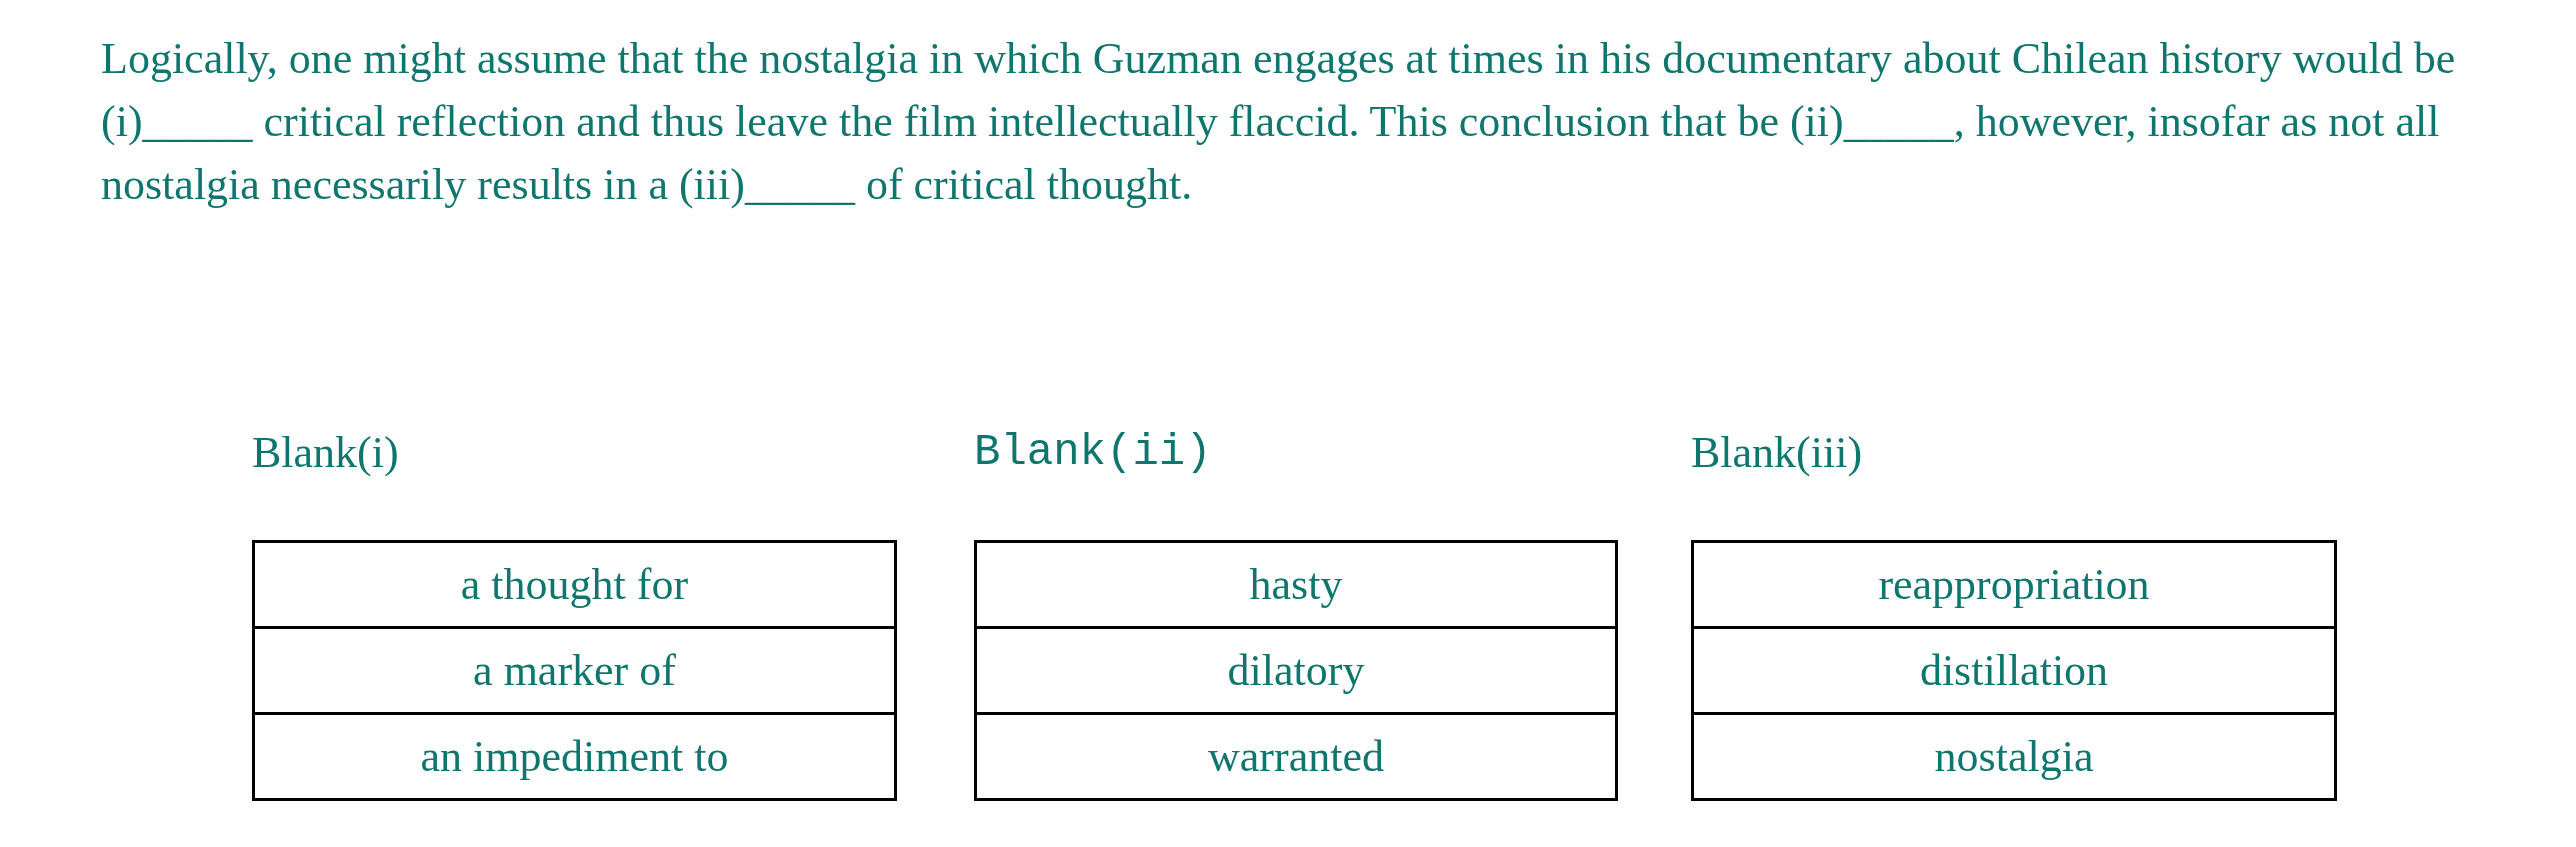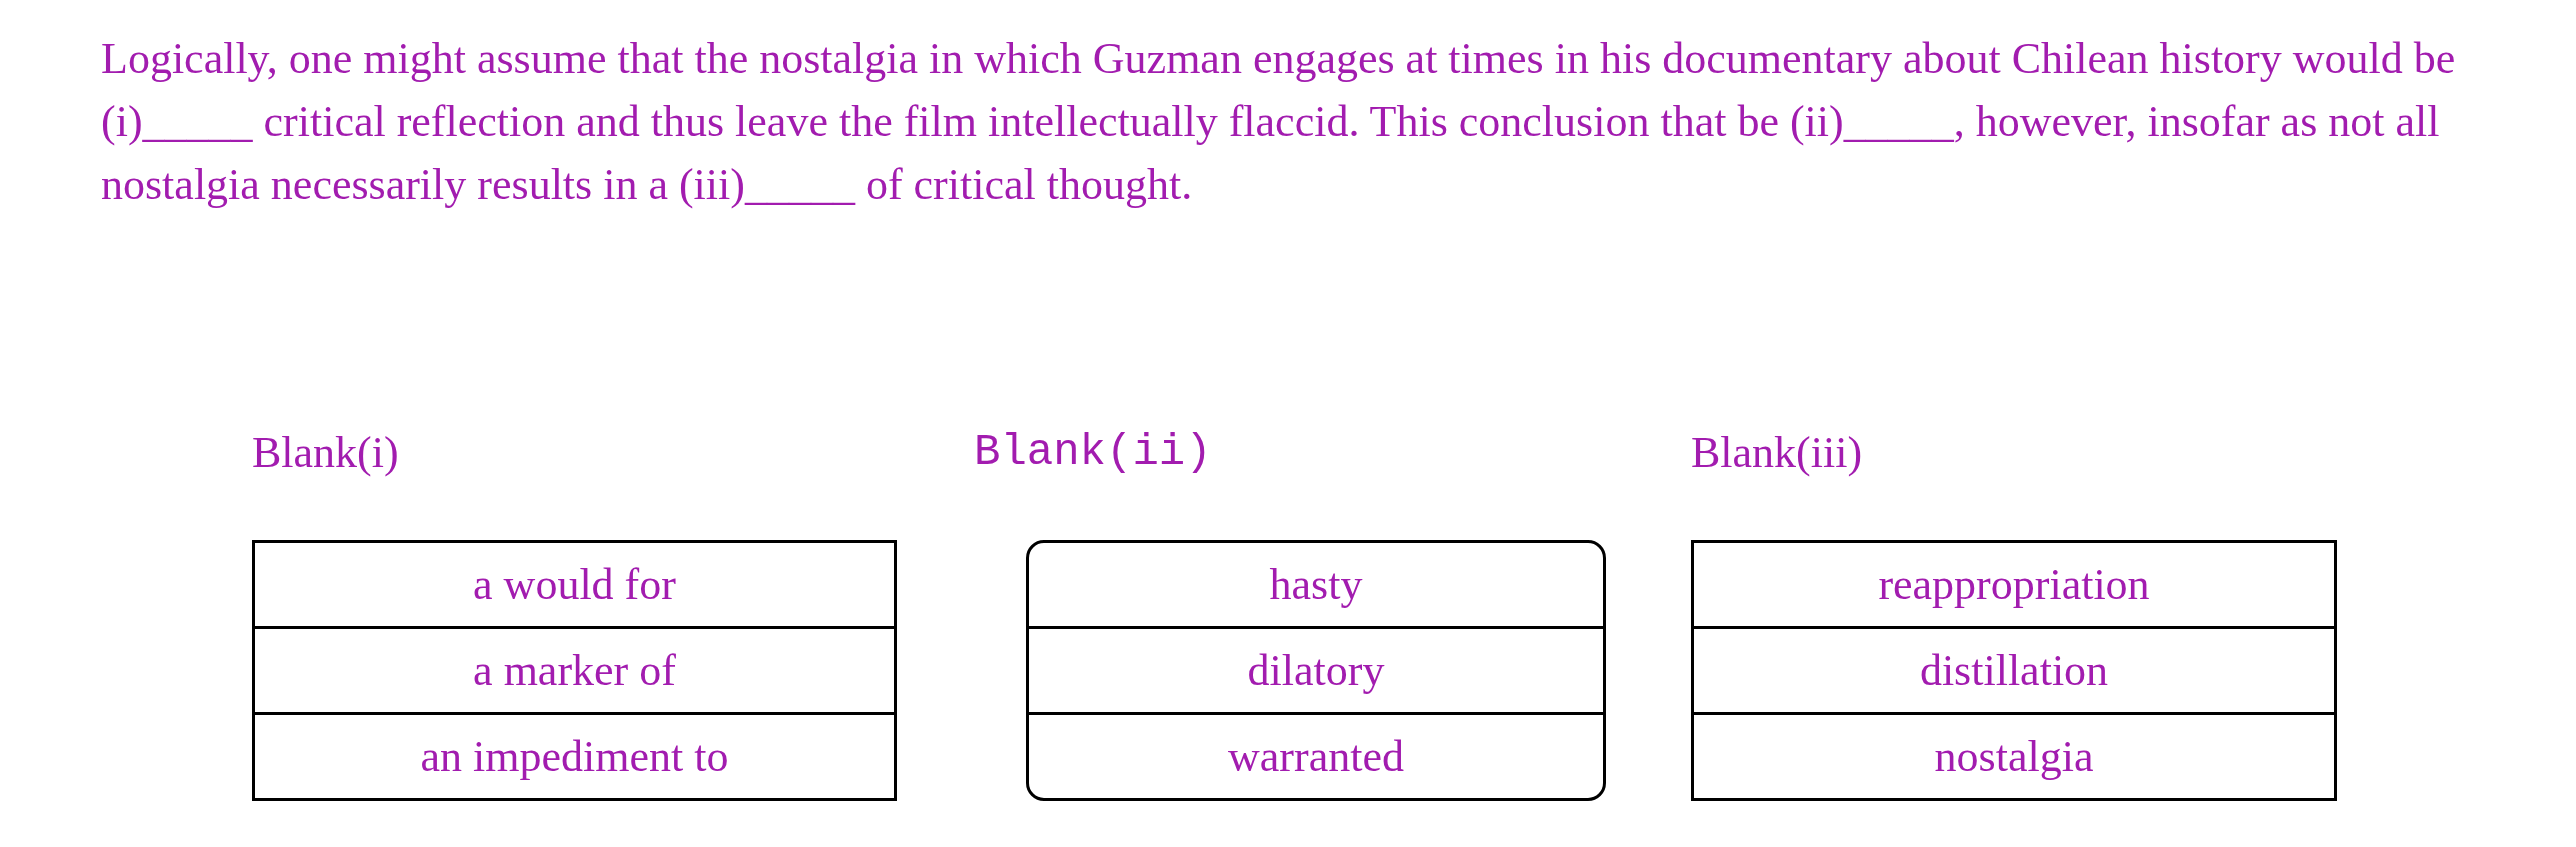--- a/index.html
+++ b/index.html
@@ -6,21 +6,21 @@
     margin: 0;
     padding: 0;
     background: #ffffff;
   }
   .page {
     position: relative;
     width: 2576px;
     height: 848px;
     background: #ffffff;
     font-family: "Liberation Serif", serif;
-    color: #a21caf;
+    color: #0f766e;
     overflow: hidden;
   }
   .passage {
     position: absolute;
     left: 101px;
     top: 26.5px;
     width: 2424px;
     font-size: 44px;
     line-height: 63px;
   }
@@ -40,21 +40,21 @@
   .col-header-3 { left: 1691px; width: 646px; }
   .options-table {
     position: absolute;
     top: 540px;
     height: 261px;
     box-sizing: border-box;
     border: 3.3px solid #000000;
     background: #ffffff;
   }
   .options-table-1 { left: 252px;  width: 645px; }
-  .options-table-2 { left: 1026px; width: 580px; border-radius: 18px; }
+  .options-table-2 { left: 974px; width: 644px; }
   .options-table-3 { left: 1691px; width: 646px; }
   .option-cell {
     height: 83px;
     border-bottom: 3.3px solid #000000;
     display: flex;
     align-items: center;
     justify-content: center;
     font-size: 44px;
     cursor: pointer;
   }
@@ -71,21 +71,21 @@
     <div class="line">Logically, one might assume that the nostalgia in which Guzman engages at times in his documentary about Chilean history would be</div>
     <div class="line">(i)_____ critical reflection and thus leave the film intellectually flaccid. This conclusion that be (ii)_____, however, insofar as not all</div>
     <div class="line">nostalgia necessarily results in a (iii)_____ of critical thought.</div>
   </div>
 
   <div class="col-header col-header-1">Blank(i)</div>
   <div class="col-header col-header-2">Blank(ii)</div>
   <div class="col-header col-header-3">Blank(iii)</div>
 
   <div class="options-table options-table-1">
-    <div class="option-cell">a would for</div>
+    <div class="option-cell">a thought for</div>
     <div class="option-cell">a marker of</div>
     <div class="option-cell">an impediment to</div>
   </div>
 
   <div class="options-table options-table-2">
     <div class="option-cell">hasty</div>
     <div class="option-cell">dilatory</div>
     <div class="option-cell">warranted</div>
   </div>
 

